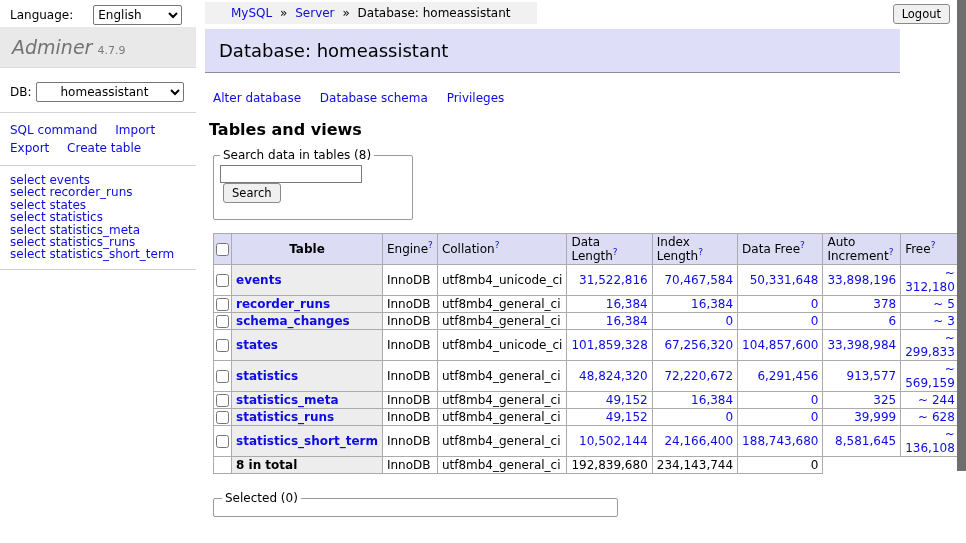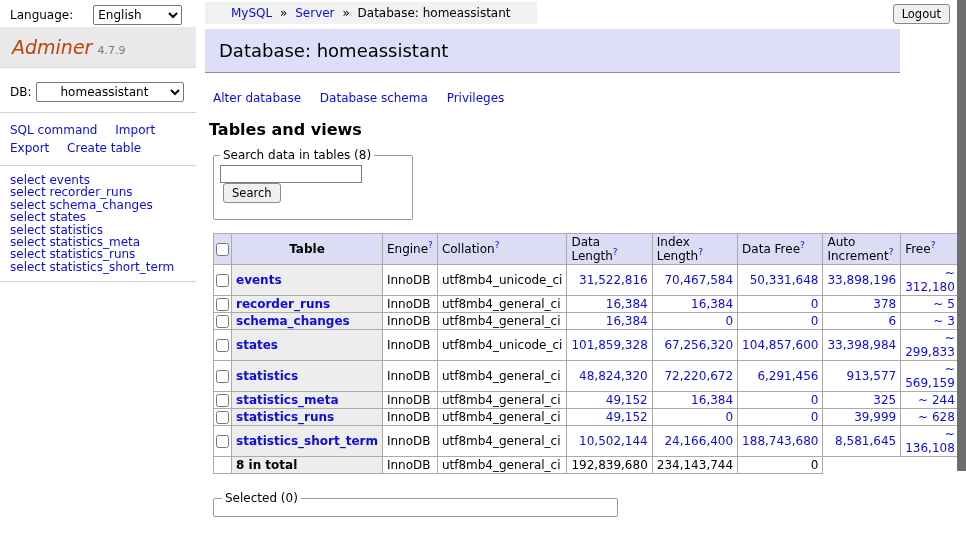--- a/index.html
+++ b/index.html
@@ -26,21 +26,21 @@
   button:disabled { color:#a2a2a2; background:#f6f6f6; border-color:#cccccc; }
 
   
   #lang-bar { position:absolute; top:5px; left:10px; }
   #lang-bar select { width:89px; margin-left:20px; }
   #logout-wrap { position:absolute; top:4px; right:16px; }
 
   
   #sidebar { position:absolute; top:27px; left:0; width:196px; }
   .logo-box { background:#e9e9e9; border-bottom:1px solid #dcdcdc; padding:9px 0 9px 12px; }
-  .logo-name { font-style:italic; font-size:19px; color:#c2410c; }
+  .logo-name { font-style:italic; font-size:19px; color:#737373; }
   .logo-ver { font-size:11px; color:#7a7a7a; margin-left:5px; }
   .db-row { margin:14px 0 10px 10px; }
   .db-row select { width:148px; margin-left:4px;padding-left:20px; }
   #sidebar hr { border:none; border-top:1px solid #d2d2d2; margin:8px 0; }
   .side-actions { margin:0 0 0 10px; line-height:1.5; }
   .side-actions a { margin-right:14px; white-space:nowrap; }
   .tbl-links { margin:2px 0 4px 10px; }
   .tbl-links a { display:block; line-height:12.4px; white-space:nowrap; }
 
   
@@ -103,21 +103,20 @@
   <p class="side-actions">
     <a>SQL command</a>
     <a>Import</a>
     <a>Export</a>
     <a>Create table</a>
   </p>
   <hr>
   <div class="tbl-links">
     <a>select events</a>
     <a>select recorder_runs</a>
-    <a>select schema_changes</a>
     <a>select states</a>
     <a>select statistics</a>
     <a>select statistics_meta</a>
     <a>select statistics_runs</a>
     <a>select statistics_short_term</a>
   </div>
   <hr>
 </div>
 
 <div id="content">

